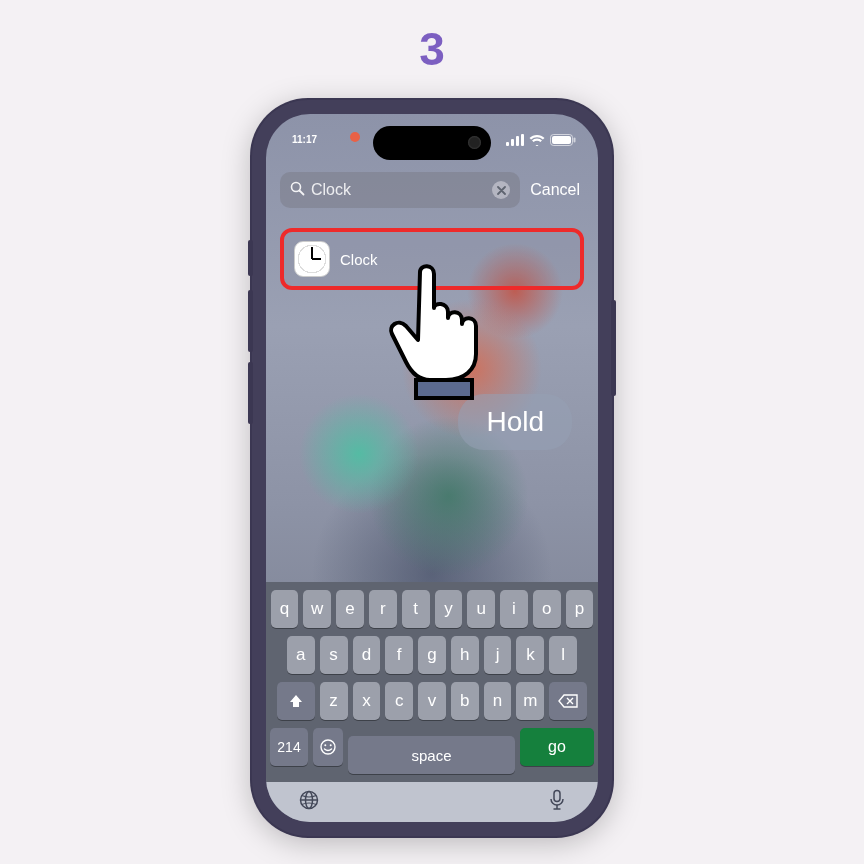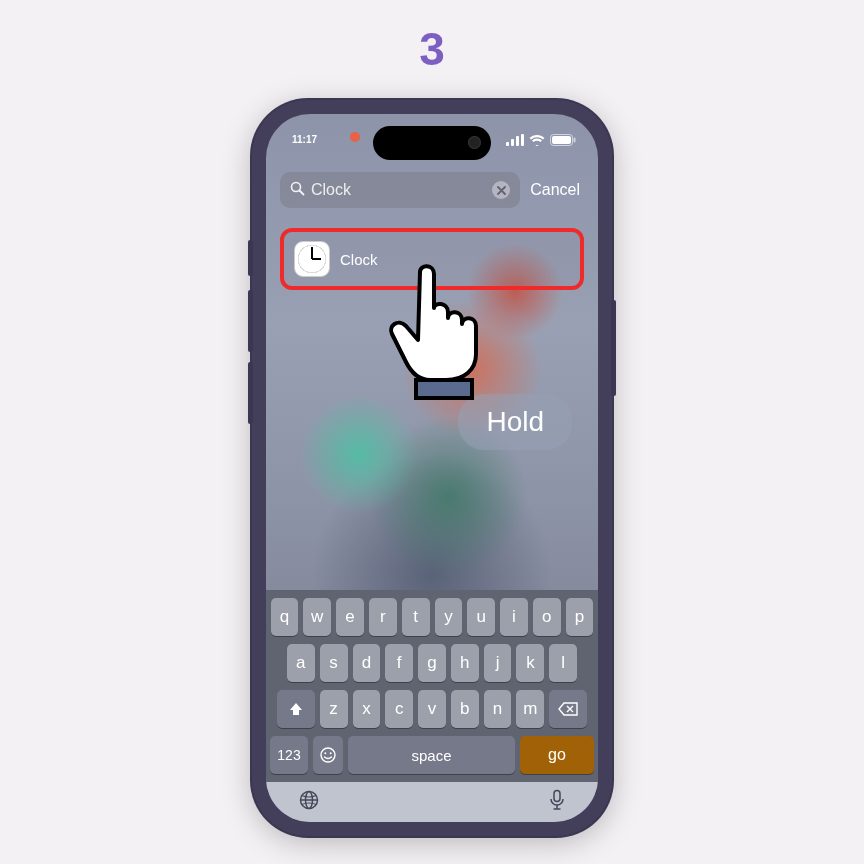--- a/index.html
+++ b/index.html
@@ -221,22 +221,22 @@
     align-items:center;
     justify-content:center;
     box-shadow: 0 1px 0 rgba(0,0,0,0.35);
     user-select:none;
   }
   .key.dark{ background:#75798a; }
   .key.shift{ flex:0 0 38px; min-width:38px; }
   .key.del{ flex:0 0 38px; min-width:38px; }
   .key.num{ flex:0 0 38px; min-width:38px; font-size:14px; }
   .key.emoji{ flex:0 0 30px; min-width:30px; font-size:16px; }
-  .key.space{ flex:1; min-width:auto; font-size:15px; }
-  .key.go{ flex:0 0 74px; min-width:74px; background:#a16207; font-size:16px; }
+  .key.space{ flex:1; min-width:auto; font-size:15px;margin-top:8px; }
+  .key.go{ flex:0 0 74px; min-width:74px; background:#15803d; font-size:16px; }
   .krow.row2{ padding:0 16px; }
   .krow.row3{ }
   .krow.row3 .midwrap{ display:flex; gap:5px; }
 </style>
 </head>
 <body>
 
 <div class="step-number">3</div>
 
 <div class="phone">
@@ -359,21 +359,21 @@
             <div class="key">m</div>
           </div>
         <div class="key dark del">
           <svg width="20" height="14" viewBox="0 0 20 14">
               <path d="M6 1 L19 1 L19 13 L6 13 L1 7 Z" fill="none" stroke="#fff" stroke-width="1.4"></path>
               <path d="M9 4 L15 10 M15 4 L9 10" stroke="#fff" stroke-width="1.4"></path>
             </svg>
         </div>
       </div>
       <div class="krow">
-        <div class="key dark num">123</div>
+        <div class="key dark num">214</div>
         <div class="key dark emoji">
           <svg width="18" height="18" viewBox="0 0 18 18">
               <circle cx="9" cy="9" r="7" fill="none" stroke="#fff" stroke-width="1.4"></circle>
               <circle cx="6.3" cy="7.3" r="1" fill="#fff"></circle>
               <circle cx="11.7" cy="7.3" r="1" fill="#fff"></circle>
               <path d="M5.5 11 Q9 14 12.5 11" fill="none" stroke="#fff" stroke-width="1.4" stroke-linecap="round"></path>
             </svg>
         </div>
         <div class="key dark space">space</div>
         <div class="key go">go</div>

